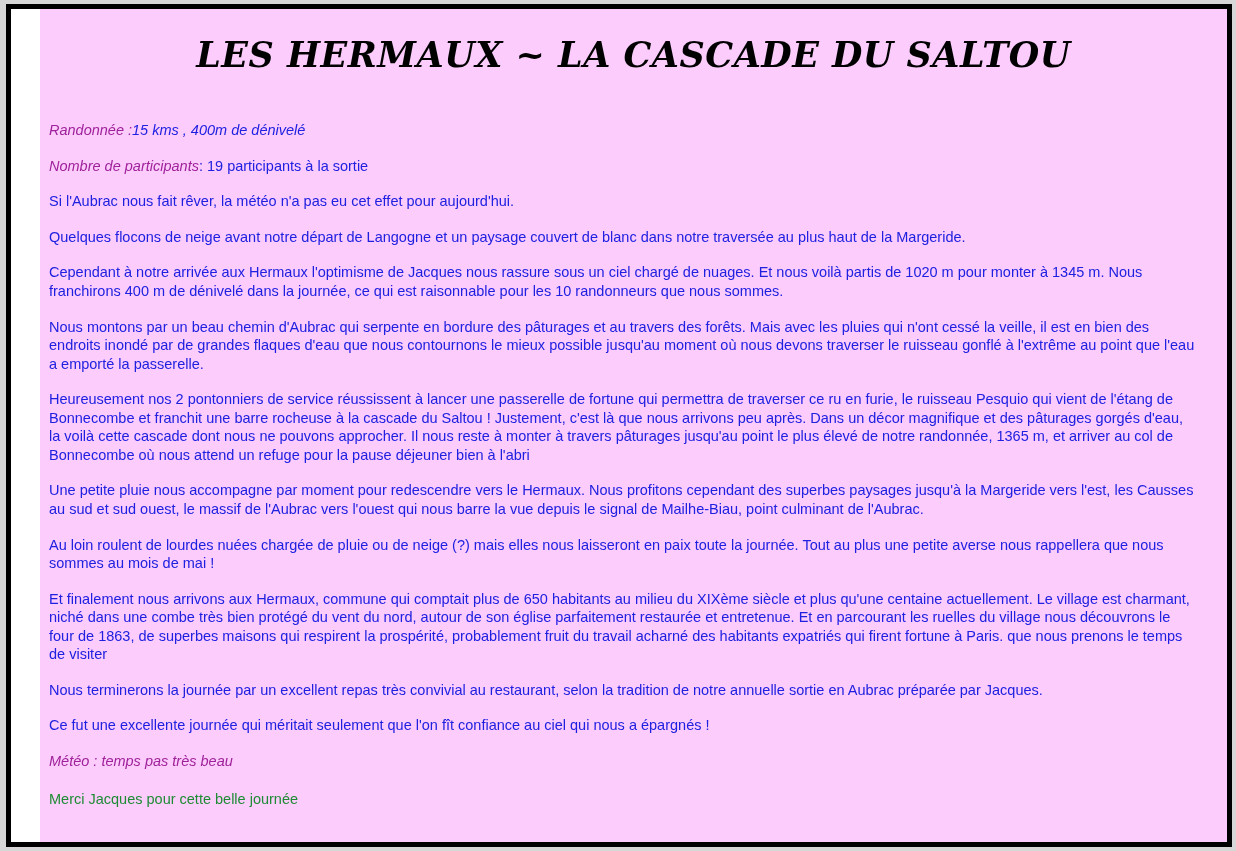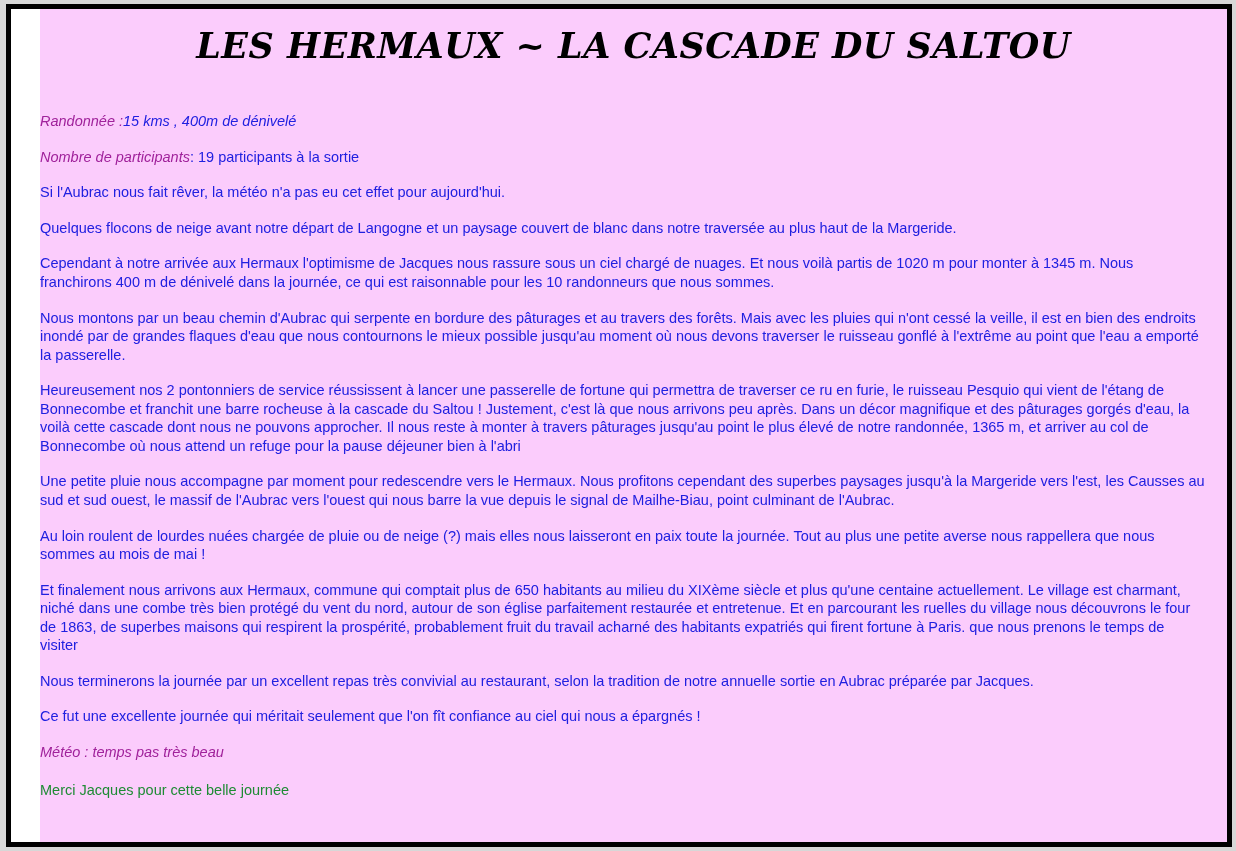--- a/index.html
+++ b/index.html
@@ -36,21 +36,21 @@
 
   
   #sheet {
     position: absolute;
     top: 0;
     left: 29px;
     right: 0;
     bottom: 0;
     background: #fbccfc;
     box-sizing: border-box;
-    padding: 8px;
+    padding: 17px;
     overflow: hidden;
   }
 
   #title {
     margin: 0;
     padding: 8px 0 0 0;
     text-align: center;
     font-family: "DejaVu Serif", "Liberation Serif", serif;
     font-style: italic;
     font-weight: bold;

